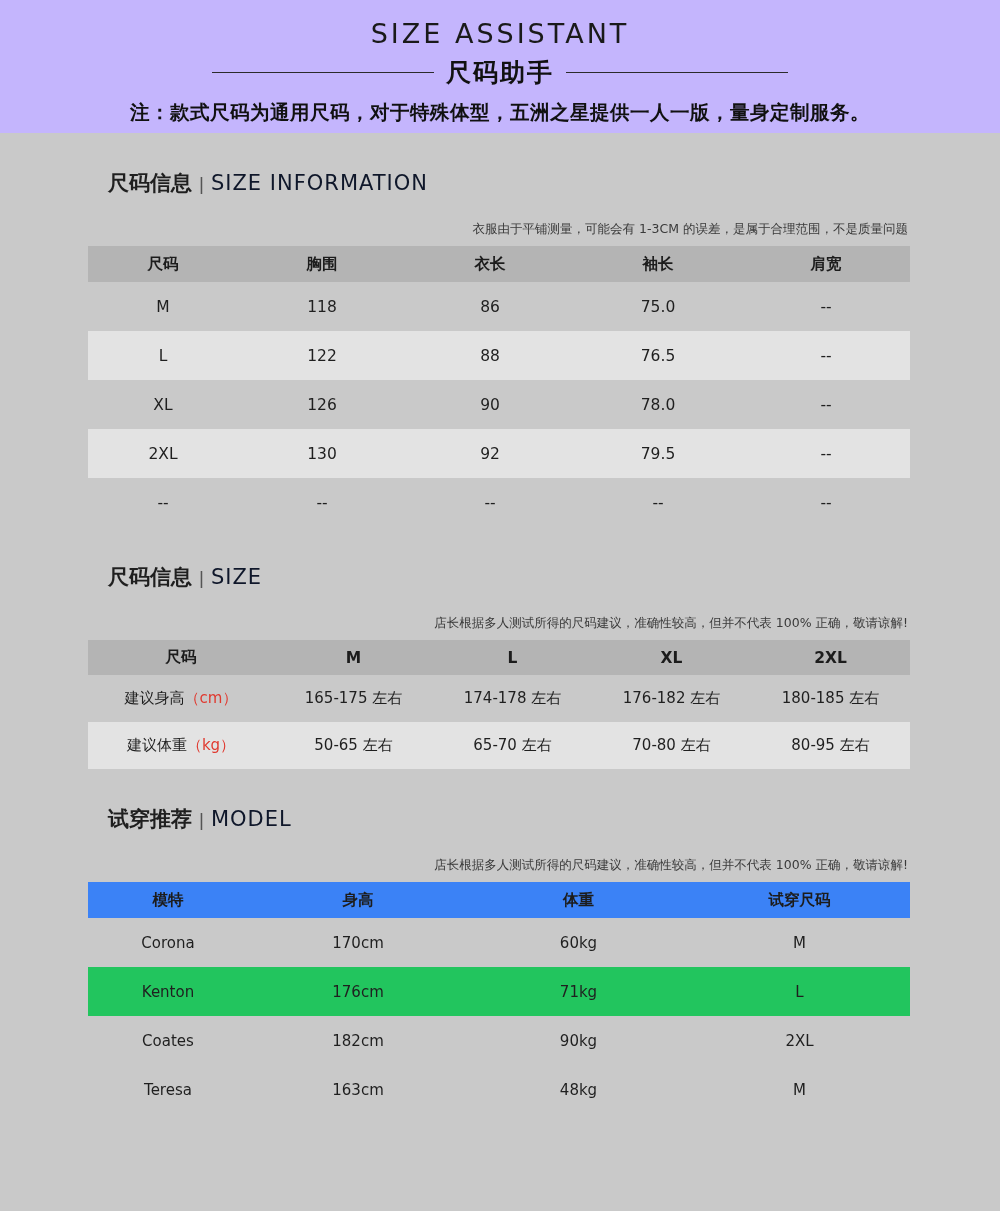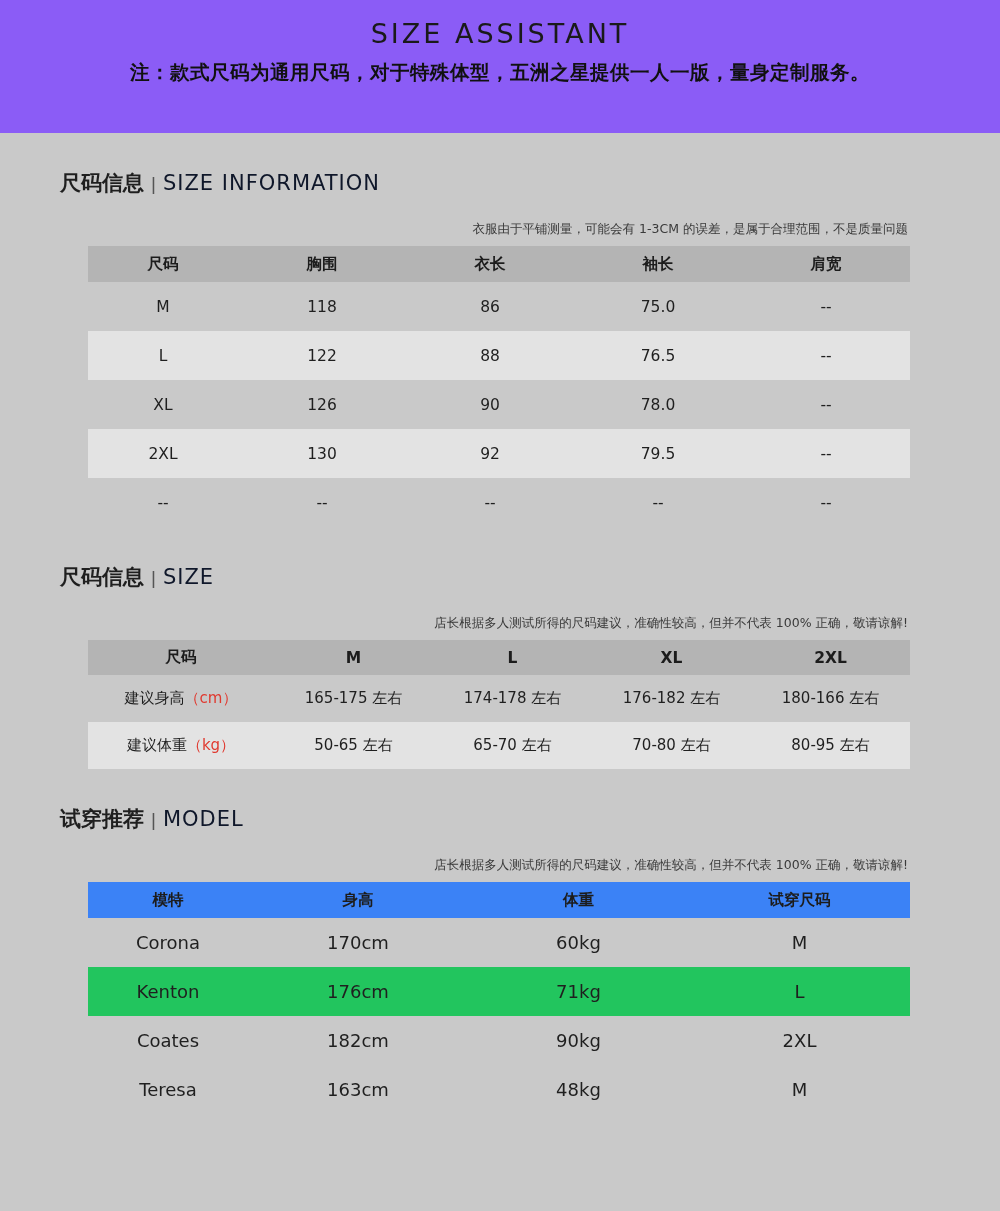--- a/index.html
+++ b/index.html
@@ -20,21 +20,21 @@
     width: 1000px;
     height: 1211px;
     background: #ffffff;
   }
 
   
   .header {
     position: relative;
     width: 1000px;
     height: 133px;
-    background: #8b5cf6;
+    background: #c4b5fd;
     text-align: center;
   }
   .header-title-en {
     padding-top: 18px;
     font-size: 27px;
     letter-spacing: 3px;
     color: #1a1a1a;
     font-family: "DejaVu Sans", sans-serif;
     font-weight: 400;
   }
@@ -80,21 +80,21 @@
   .content-inner {
     position: absolute;
     left: 0;
     top: 0;
     width: 1000px;
   }
 
   .section-heading {
     display: flex;
     align-items: baseline;
-    padding-left: 60px;
+    padding-left: 108px;
     margin-top: 36px;
   }
   .sh-cn {
     font-size: 21px;
     font-weight: bold;
     color: #1f1f1f;
     font-family: "DejaVu Sans", sans-serif;
   }
   .sh-sep {
     font-size: 19px;
@@ -191,35 +191,40 @@
     background: #3b82f6;
     color: #1c1c1c;
     font-size: 15.5px;
     font-weight: bold;
     height: 34px;
     font-family: "DejaVu Sans", sans-serif;
   }
   table.model-table td {
     height: 47px;
     text-align: center;
-    font-size: 18px;
+    font-size: 15px;
     color: #1f1f1f;
     font-family: "DejaVu Sans", sans-serif;
   }
   table.model-table tr.row-alt td {
     background: #22c55e;
   }
 </style>
 </head>
 <body>
 
 <div class="page">
 
   <div class="header">
     <div class="header-title-en">SIZE ASSISTANT</div>
+    <div class="header-title-row">
+      <div class="header-rule"></div>
+      <div class="header-title-cn">尺码助手</div>
+      <div class="header-rule"></div>
+    </div>
     <div class="header-note">注：款式尺码为通用尺码，对于特殊体型，五洲之星提供一人一版，量身定制服务。</div>
   </div>
 
   <div class="content">
     <div class="content-inner">
 
       <div class="section-heading">
         <span class="sh-cn">尺码信息</span>
         <span class="sh-sep">|</span>
         <span class="sh-en">SIZE INFORMATION</span>
@@ -307,21 +312,21 @@
             <th>XL</th>
             <th>2XL</th>
           </tr>
         </thead>
         <tbody>
           <tr class="row-plain">
             <td class="rowlabel"><span>建议身高</span><span class="unit-red">（cm）</span></td>
             <td>165-175 左右</td>
             <td>174-178 左右</td>
             <td>176-182 左右</td>
-            <td>180-166 左右</td>
+            <td>180-185 左右</td>
           </tr>
           <tr class="row-alt">
             <td class="rowlabel"><span>建议体重</span><span class="unit-red">（kg）</span></td>
             <td>50-65 左右</td>
             <td>65-70 左右</td>
             <td>70-80 左右</td>
             <td>80-95 左右</td>
           </tr>
         </tbody>
       </table>

